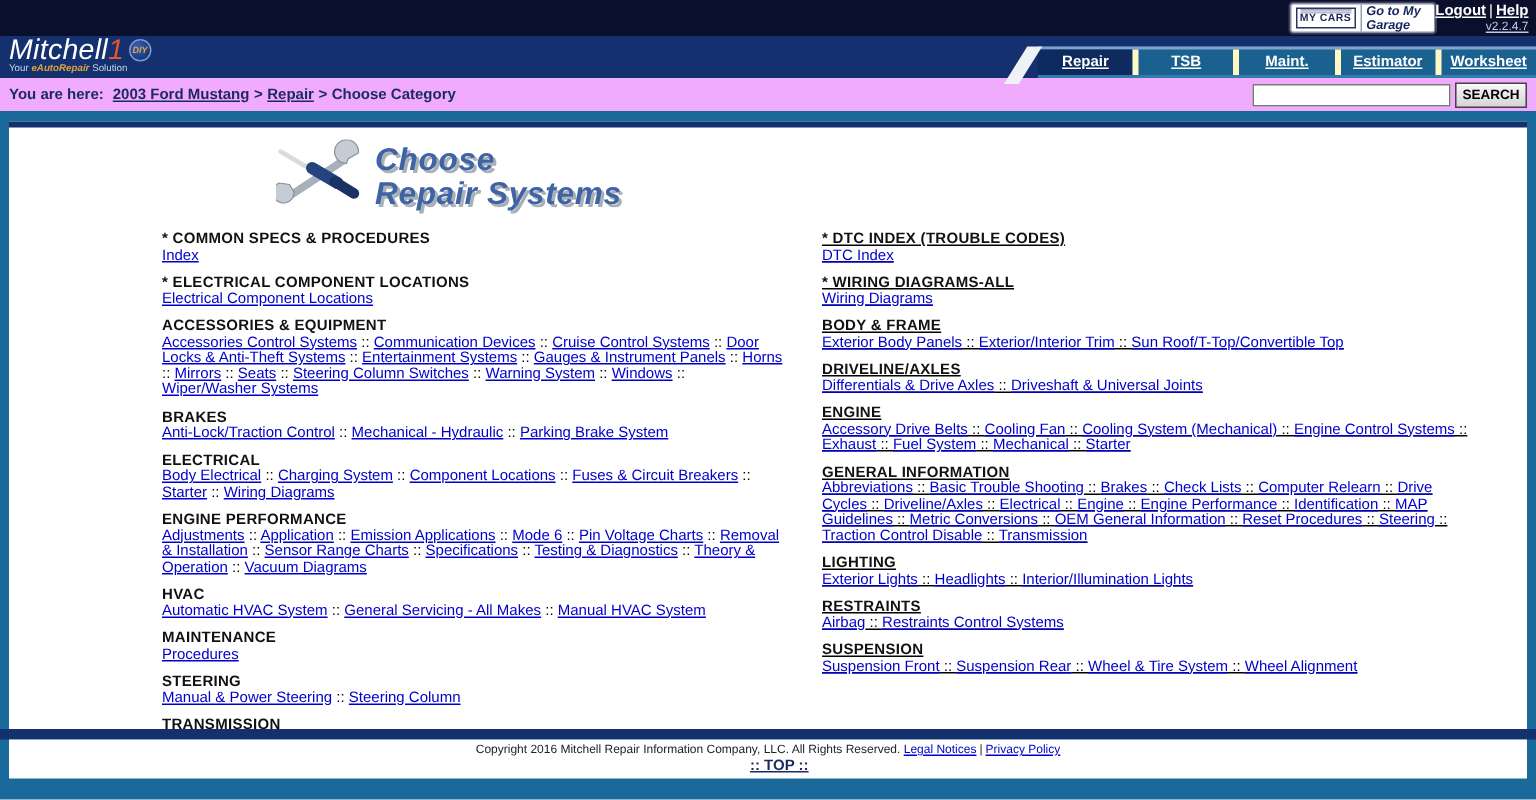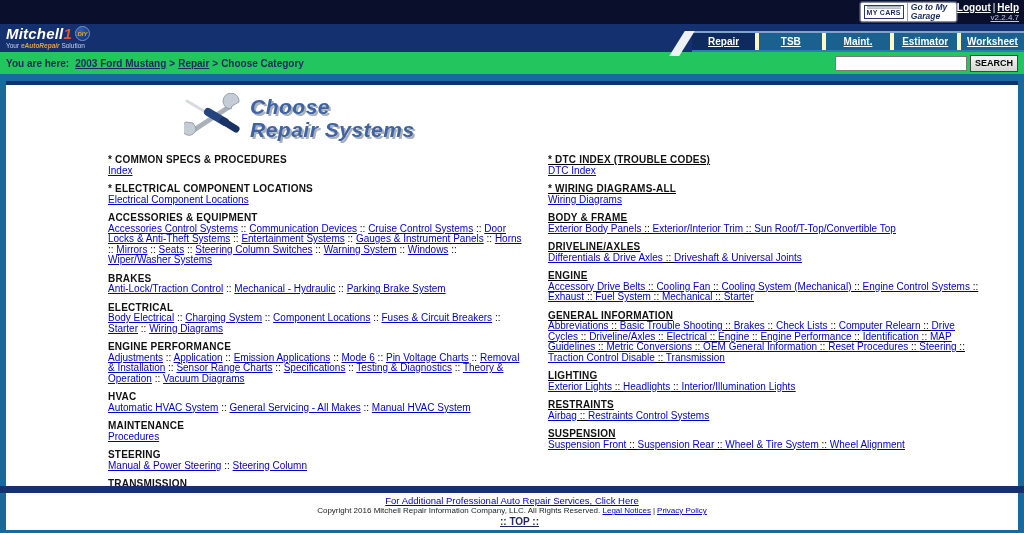--- a/index.html
+++ b/index.html
@@ -21,34 +21,34 @@
   .top-right { display:flex; flex-direction:column; align-items:flex-end; }
   .top-links { font-size:10px; font-weight:bold; line-height:11px; }
   .top-links a { color:#fff; text-decoration:underline; }
   .tl-sep { color:#fff; margin:0 2px; font-weight:normal; }
   .version { font-size:8px; color:#c2cbe2; line-height:9px;text-decoration:underline; }
 
   
   .brandbar { height:28px; background:#14306e; position:relative; }
   .brand { position:absolute; left:6px; top:2px; }
   .brand-line { display:flex; align-items:center; gap:3px; }
-  .brand-name { font-size:15px; font-weight:bold; font-style:italic; color:#fff; letter-spacing:.2px; line-height:15px; }
+  .brand-name { font-size:19px; font-weight:normal; font-style:italic; color:#fff; letter-spacing:.2px; line-height:15px; }
   .brand-one { color:#e8532a; }
   .diy-badge { width:15px; height:15px; border-radius:50%; background:radial-gradient(circle at 35% 30%, #2d62bd, #0c2a68); border:1px solid #7f96c8; color:#f0a030; font-size:6px; font-weight:bold; font-style:italic; display:flex; align-items:center; justify-content:center; }
   .tagline { font-size:6.5px; color:#c9d2e8; margin-top:1px; }
   .tag-brand { color:#e0a23f; font-style:italic; font-weight:bold; }
   .tabstrip { position:absolute; right:0; bottom:0; width:332px; height:21px; background:#1a6190; border-top:2px solid #7fa3cc; border-bottom:2px solid #2e7db2; display:flex; }
   .tab-diagonal { position:absolute; left:-15px; top:-2px; width:10px; height:25px; background:#eef1f6; transform:skewX(-32deg); }
   .tabs { display:flex; flex:1; }
   .tab { flex:1; display:flex; align-items:center; justify-content:center; font-size:10px; font-weight:bold; color:#fff; text-decoration:underline; border-left:4px solid #fef9c3; }
   .tab:first-child { border-left:none; }
   .tab.active { background:#0e2a5e; }
 
   
-  .crumb-row { height:22px; background:#22c55e; display:flex; justify-content:space-between; align-items:center; padding:0 6px; }
+  .crumb-row { height:22px; background:#f0abfc; display:flex; justify-content:space-between; align-items:center; padding:0 6px; }
   .breadcrumb { font-size:10px; font-weight:bold; color:#1b2a5e; }
   .breadcrumb a { color:#1b2a5e; text-decoration:underline; }
   .crumb-sep { margin:0 3px; }
   .crumb-prefix { margin-right:6px; }
   .search-area { display:flex; align-items:center; gap:3px; }
   .search-input { width:132px; height:15px; border:1px solid #7a7a7a; font-size:10px; padding:0 2px; font-family:inherit; }
   .search-btn { font-size:9px; font-weight:bold; font-family:inherit; background:linear-gradient(#f8f8f8,#d4d4d4); border:1px solid #444; padding:1px 4px; height:17px; cursor:pointer; color:#000; }
 
   
   .main-panel { height:405px; border-top:4px solid #14306e; margin:7px 6px 0; background:#fff; overflow:hidden; }
@@ -218,19 +218,18 @@
         <div class="section">
           <div class="sec-h">SUSPENSION</div>
           <div class="sec-b"><a href="#" class="cat-link">Suspension Front</a><span class="sep"> :: </span><a href="#" class="cat-link">Suspension Rear</a><span class="sep"> :: </span><a href="#" class="cat-link">Wheel &amp; Tire System</a><span class="sep"> :: </span><a href="#" class="cat-link">Wheel Alignment</a></div>
         </div>
       </div>
   </div>
 </div>
 
 <div class="footer-navy"></div>
 <div class="footer">
-  <a href="#" class="f-promo">For Additional Professional Auto Repair Services, Click Here</a>
   <div class="f-copy">
     <span>Copyright 2016 Mitchell Repair Information Company, LLC.  All Rights Reserved.</span>
     <a href="#">Legal Notices</a><span class="f-sep">|</span><a href="#">Privacy Policy</a>
   </div>
   <a href="#" class="f-top">:: TOP ::</a>
 </div>
 
 </body></html>

